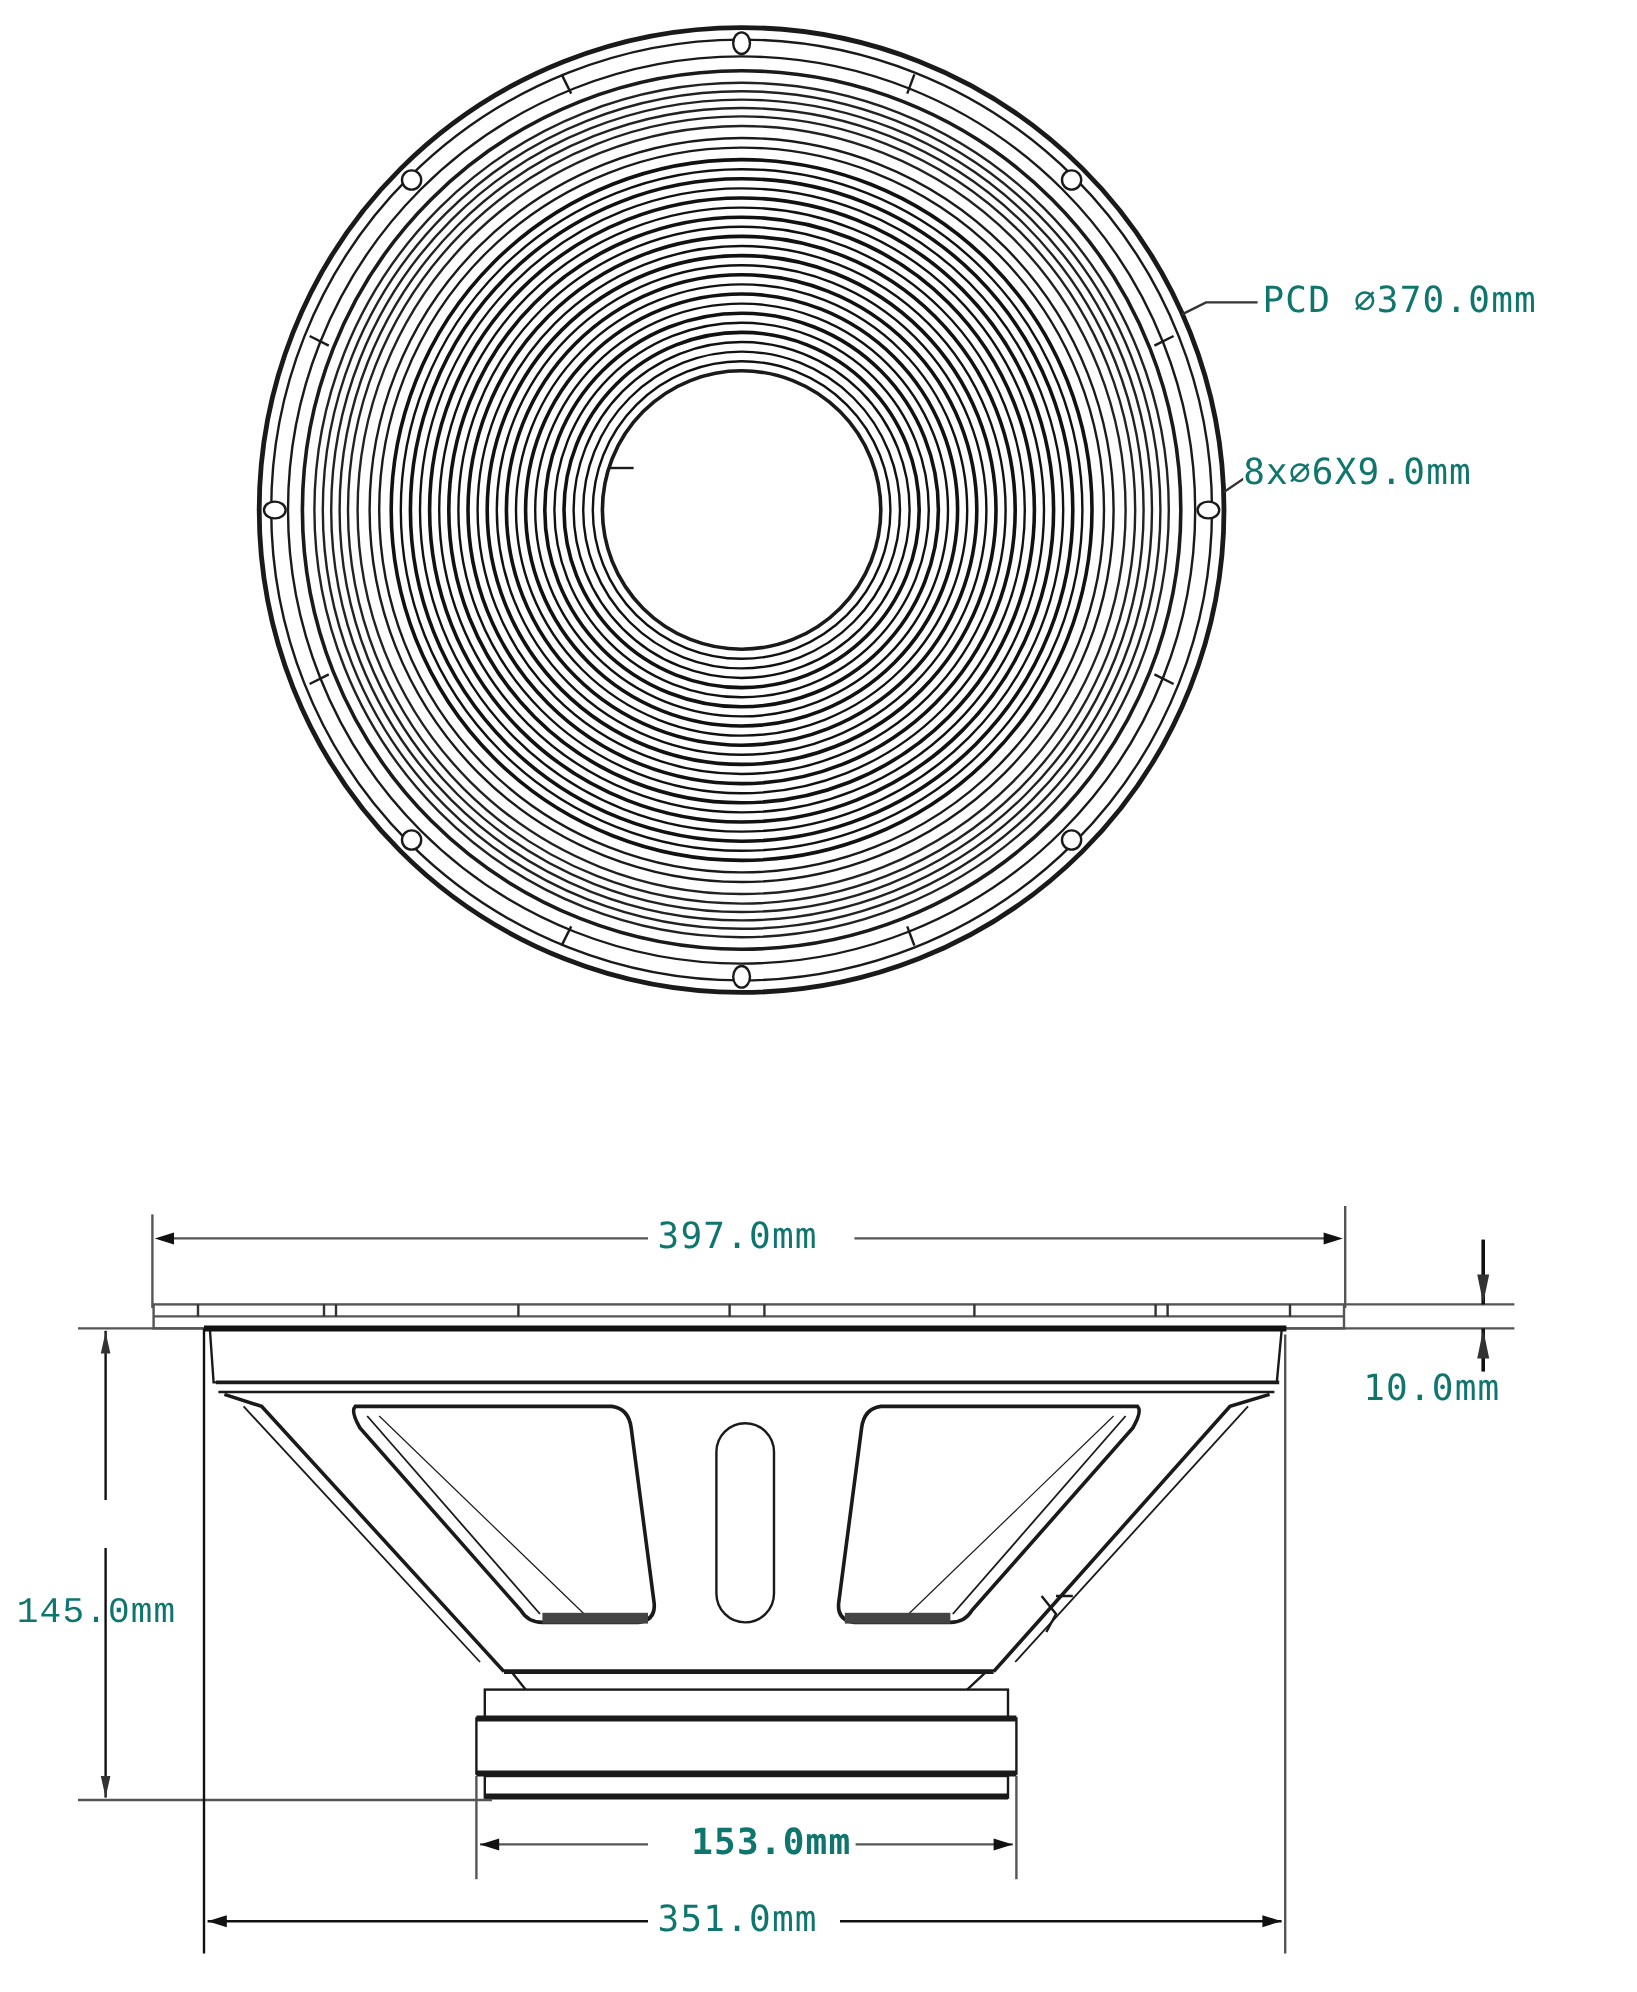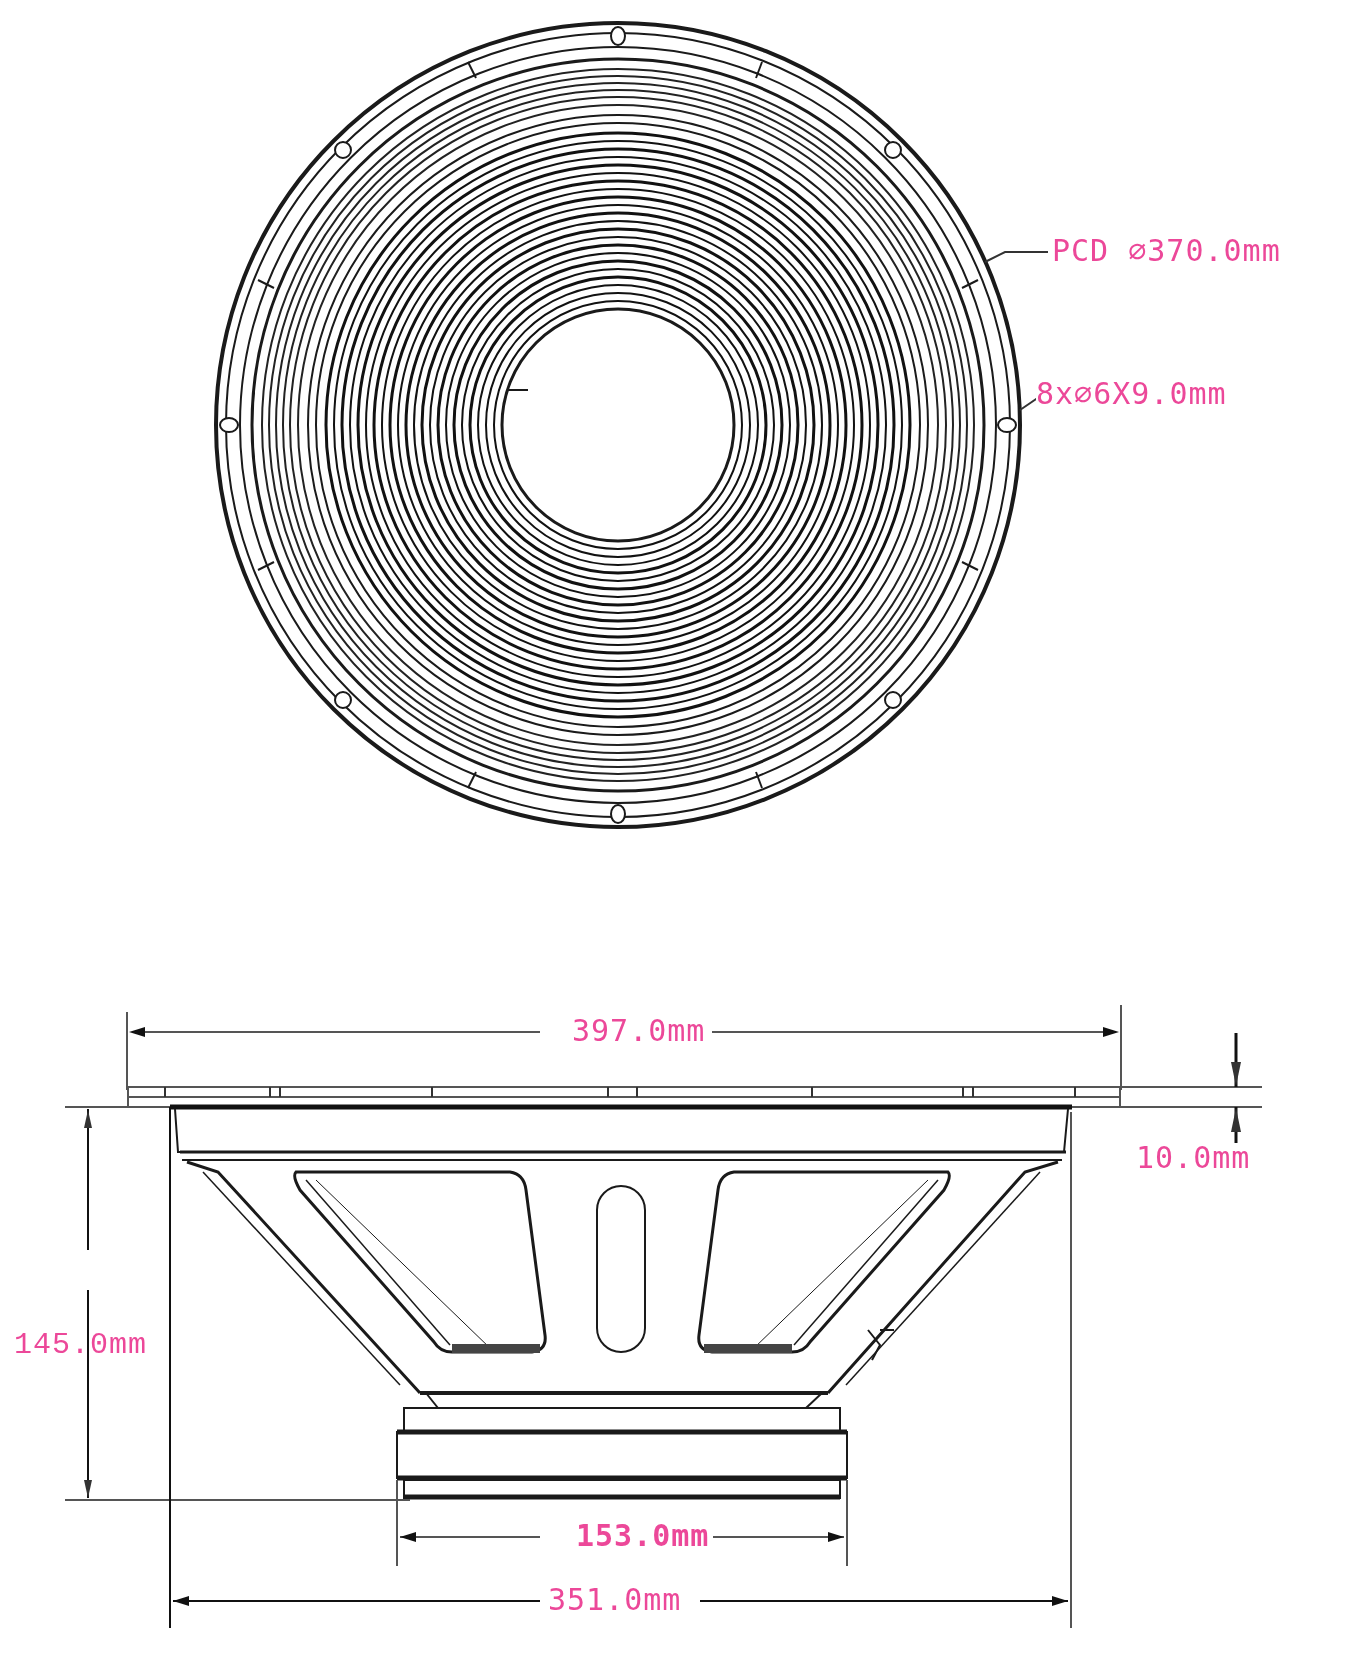--- a/index.html
+++ b/index.html
@@ -1,20 +1,20 @@
 <!DOCTYPE html>
 <html><head>
 <meta charset="utf-8">
 <style>
   html, body { margin: 0; padding: 0; background: #ffffff; }
   body { width: 1364px; height: 1660px; position: relative; overflow: hidden;
          font-family: "DejaVu Sans Mono", monospace; }
   #drawing { position: absolute; left: 0; top: 0; width: 1364px; height: 1660px; }
   .lbl { position: absolute; font-family: "DejaVu Sans Mono", monospace; font-size: 30px;
-         color: #ec4899; letter-spacing: 1px; white-space: nowrap; line-height: 1; background: #fff; padding: 0 4px; }
+         color: #0f766e; letter-spacing: 1px; white-space: nowrap; line-height: 1; background: #fff; padding: 0 4px; }
 </style>
 </head>
 <body>
 
 <svg id="drawing" viewBox="0 0 1364 1660" xmlns="http://www.w3.org/2000/svg">
 
   <g fill="none" stroke="#1a1a1a">
 
     <circle cx="618" cy="425" r="402" stroke-width="4"></circle>
     <circle cx="618" cy="425" r="392" stroke-width="2"></circle>
@@ -170,17 +170,17 @@
 
     <line x1="173" y1="1601" x2="540" y2="1601" stroke="#111" stroke-width="2"></line>
     <line x1="700" y1="1601" x2="1068" y2="1601" stroke="#111" stroke-width="2"></line>
     <polygon points="173,1601 189,1596 189,1606" fill="#111" stroke="none"></polygon>
     <polygon points="1068,1601 1052,1596 1052,1606" fill="#111" stroke="none"></polygon>
   </g>
 </svg>
 
 <div class="lbl" style="left:1052px; top:236px; padding:0;">PCD  ⌀370.0mm</div>
 <div class="lbl" style="left:1036px; top:379px; padding:0;">8x⌀6X9.0mm</div>
-<div class="lbl" style="left:544px; top:1016px;margin-left:24px;">397.0mm</div>
+<div class="lbl" style="left:544px; top:1016px;">397.0mm</div>
 <div class="lbl" style="left:1136px; top:1143px; padding:0;">10.0mm</div>
 <div class="lbl" style="left:14px; top:1330px; padding:0; background:transparent;font-family:Liberation Mono, monospace;">145.0mm</div>
 <div class="lbl" style="left:572px; top:1521px;font-weight:bold;">153.0mm</div>
 <div class="lbl" style="left:544px; top:1585px;">351.0mm</div>
 
 </body></html>

